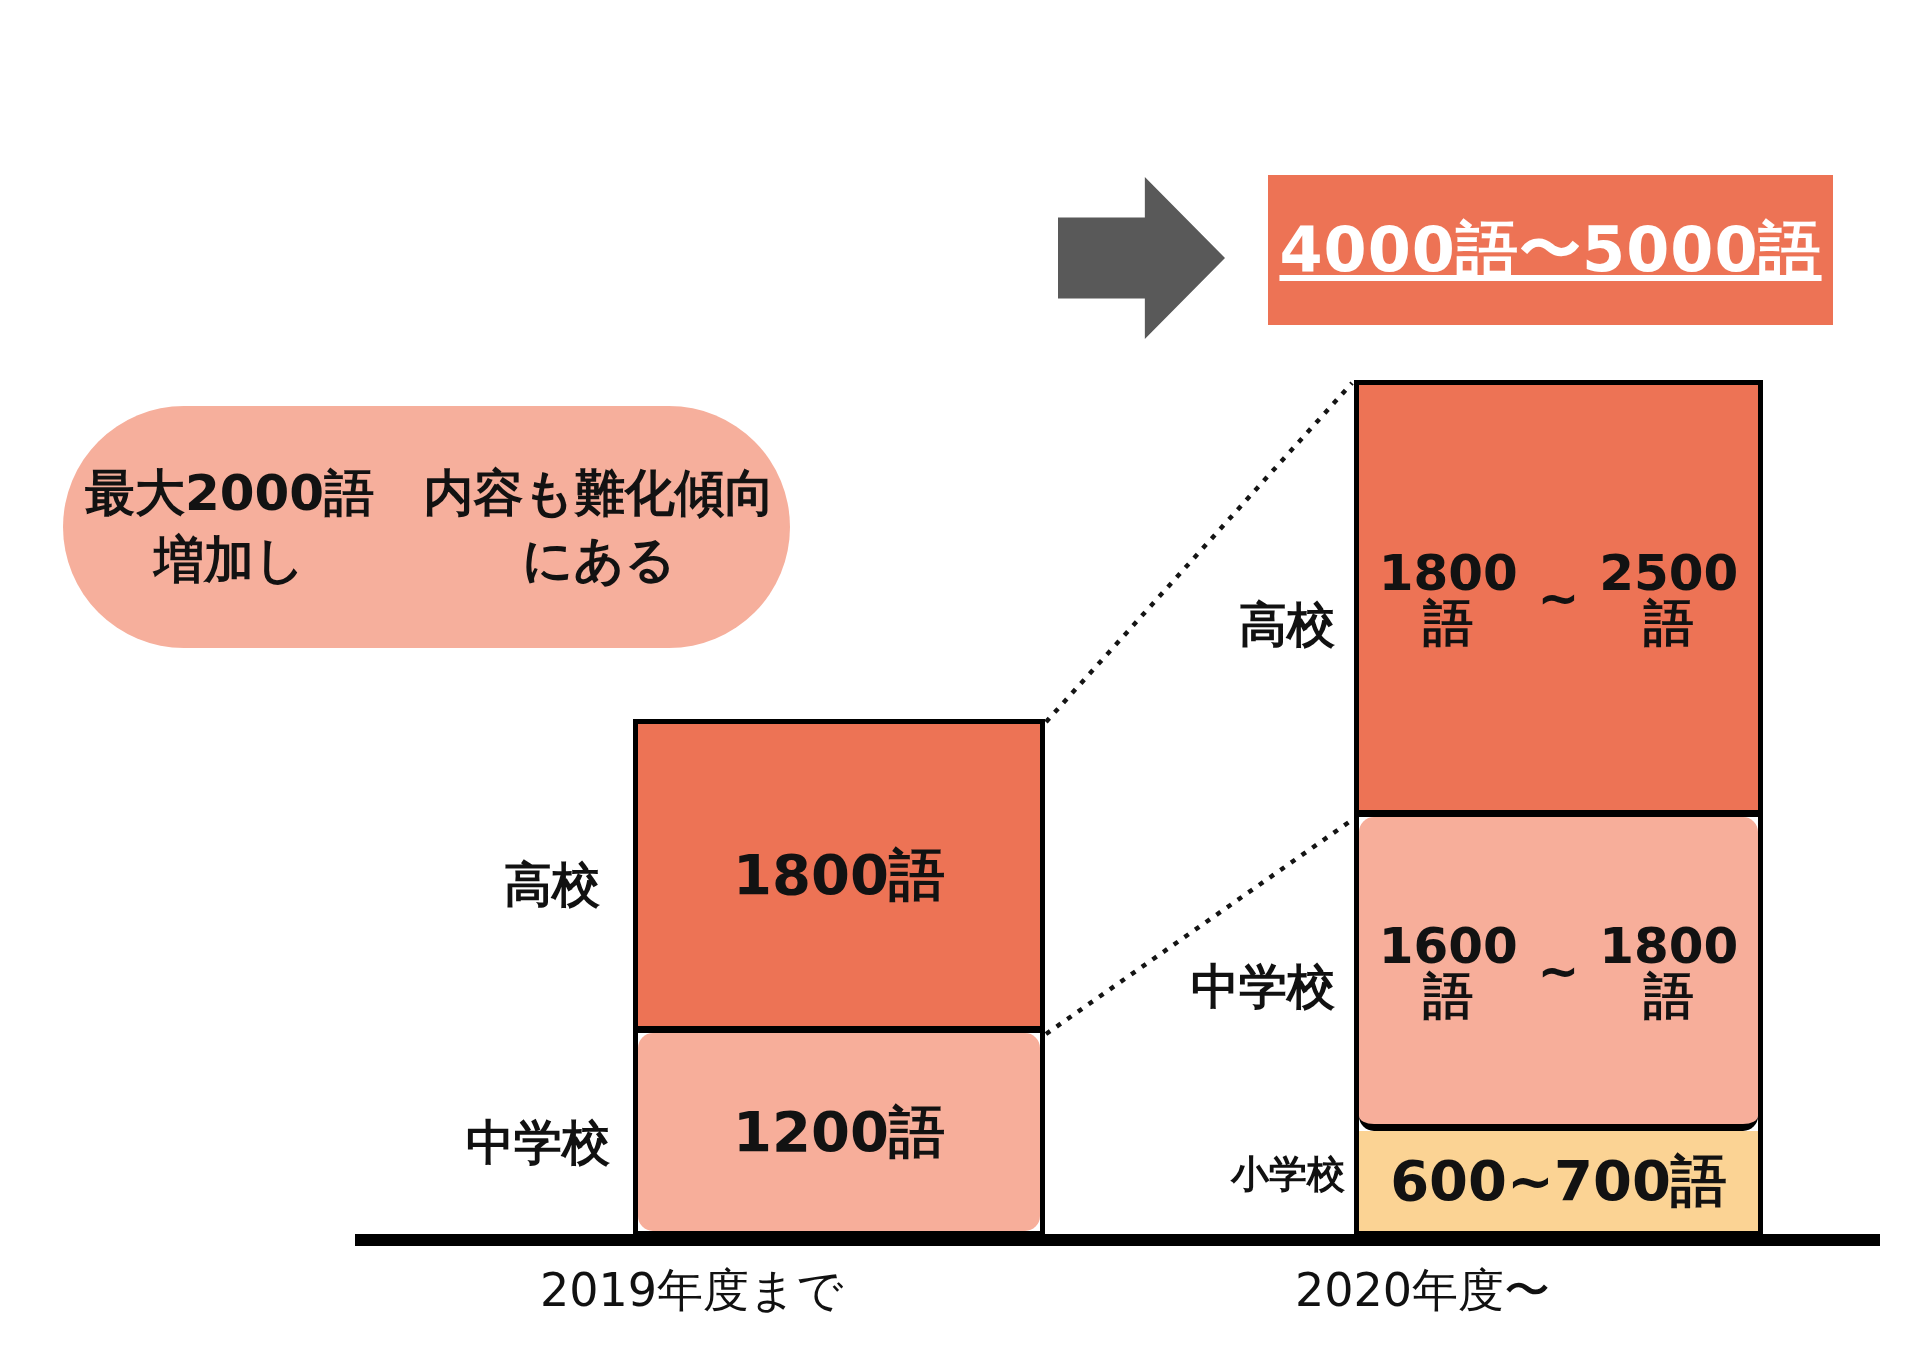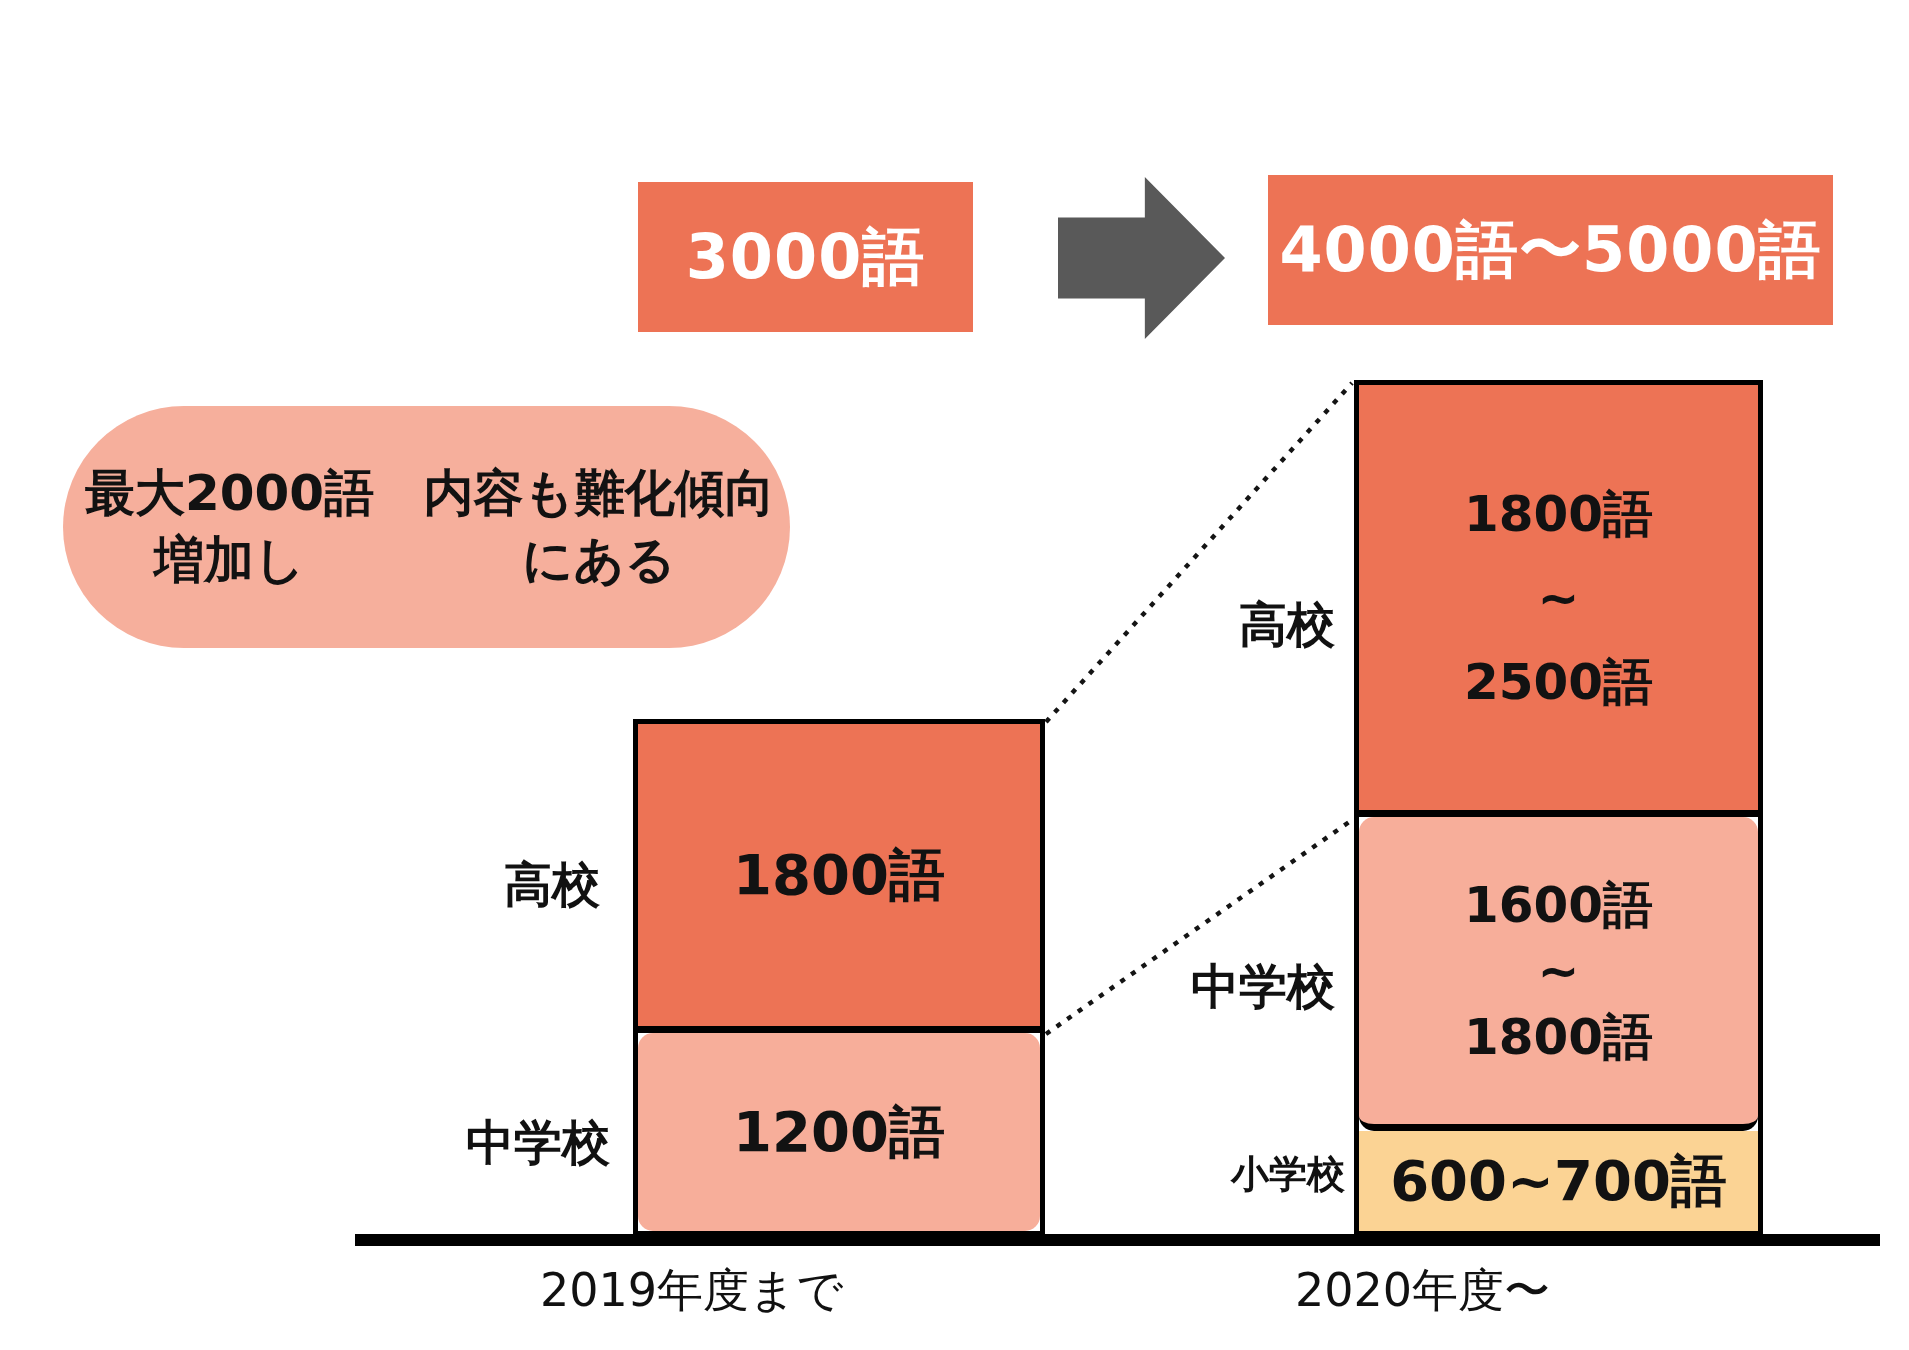--- a/index.html
+++ b/index.html
@@ -6,40 +6,40 @@
   .canvas{
     position:relative;width:1909px;height:1350px;background:#ffffff;overflow:hidden;
     font-family:"DejaVu Sans","Liberation Sans",sans-serif;color:#111;
   }
   .topbox{
     position:absolute;background:#ED7355;color:#ffffff;
     display:flex;align-items:center;justify-content:center;
     font-weight:bold;font-size:62px;letter-spacing:1px;
   }
   .box-before{left:638px;top:182px;width:335px;height:150px;}
-  .box-after{left:1268px;top:175px;width:565px;height:150px;}
+  .box-after{left:1268px;top:175px;width:565px;height:150px;text-decoration:underline;}
   .arrow{
     position:absolute;left:1058px;top:177px;width:167px;height:162px;background:#595959;
     clip-path:polygon(0 25%,52% 25%,52% 0,100% 50%,52% 100%,52% 75%,0 75%);
   }
   .callout{
     position:absolute;left:63px;top:406px;width:727px;height:242px;
     background:#F6AF9C;border-radius:121px;
     display:flex;flex-direction:row;align-items:center;justify-content:center;gap:12px;
     font-weight:bold;font-size:50px;color:#121212;text-align:center;
   }
   .links{position:absolute;left:0;top:0;width:1909px;height:1350px;pointer-events:none;}
   .bar{
     position:absolute;border:5px solid #000;box-sizing:border-box;
     display:flex;flex-direction:column;
   }
   .bar-left{left:633px;top:719px;width:412px;height:517px;}
   .bar-right{left:1354px;top:380px;width:409px;height:856px;}
   .seg{
-    box-sizing:border-box;display:flex;flex-direction:column;
+    box-sizing:border-box;display:flex;flex-direction:row;
     align-items:center;justify-content:center;
     font-weight:bold;color:#121212;text-align:center;
   }
   .seg-orange{background:#ED7355;}
   .seg-pink{background:#F7AE9A;border-radius:15px;}
   .seg-yellow{background:#FBD394;}
   .bar-left .seg-orange{height:309px;border-bottom:7px solid #000;}
   .bar-left .seg-pink{flex:1;}
   .bar-right .seg-orange{height:432px;border-bottom:7px solid #000;row-gap:34px;}
   .bar-right .seg-pink{height:314px;border-bottom:7px solid #000;row-gap:16px;}
@@ -55,23 +55,20 @@
   .baseline{position:absolute;left:355px;top:1234px;width:1525px;height:12px;background:#000;}
   .axis-label{position:absolute;top:1260px;width:500px;font-size:46px;font-weight:500;text-align:left;}
   .axis-2019{left:540px;}
   .axis-2020{left:1295px;}
 </style>
 </head>
 <body>
 
 <div class="canvas">
 
-  <div class="topbox box-before">
-    <span>3000語</span>
-  </div>
   <div class="arrow"></div>
   <div class="topbox box-after">
     <span>4000語〜5000語</span>
   </div>
 
   <div class="callout">
     <div>最大2000語増加し</div>
     <div>内容も難化傾向にある</div>
   </div>
 

